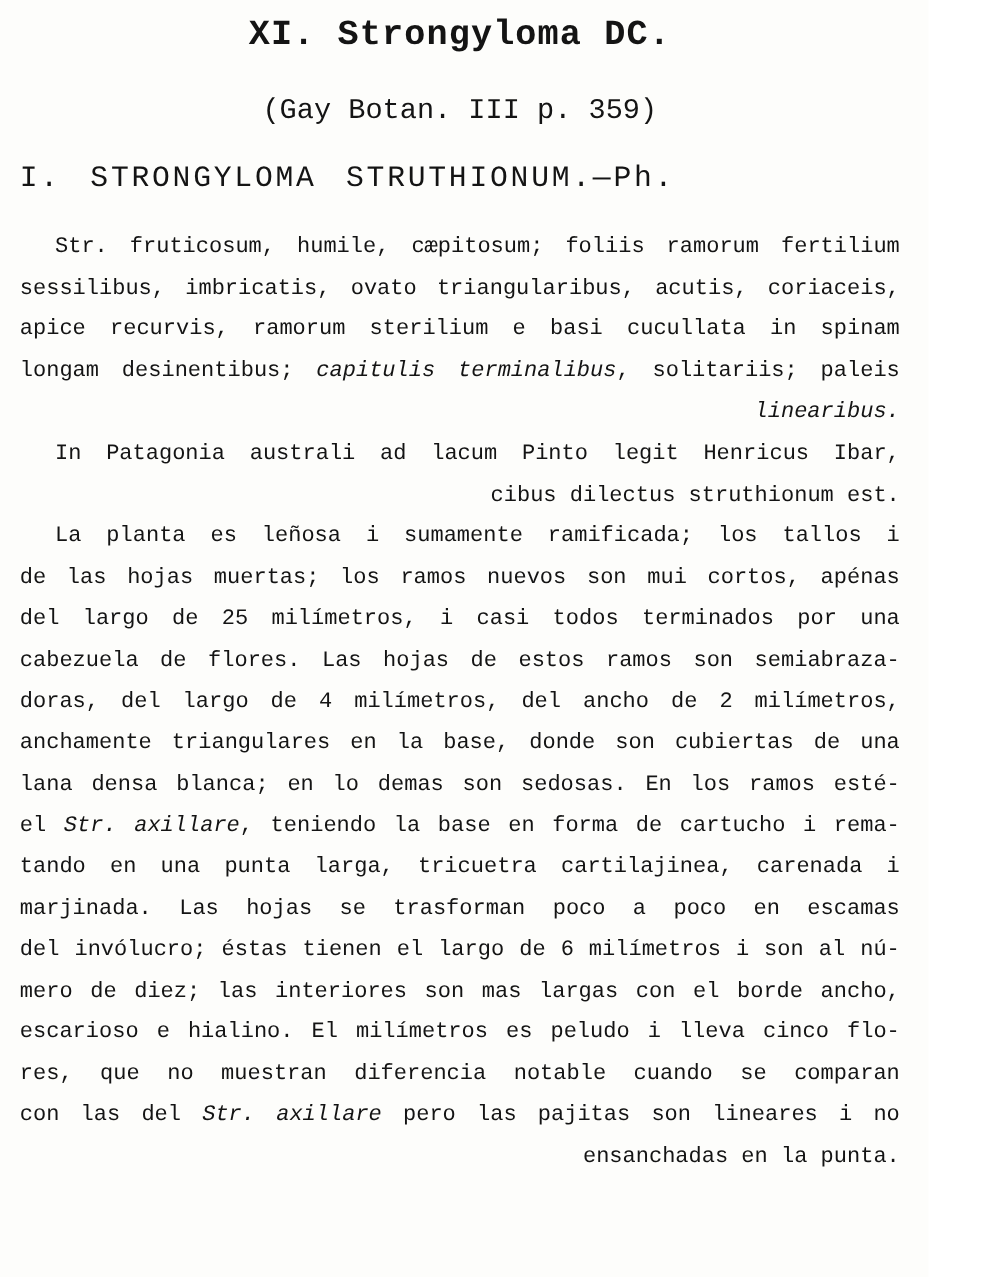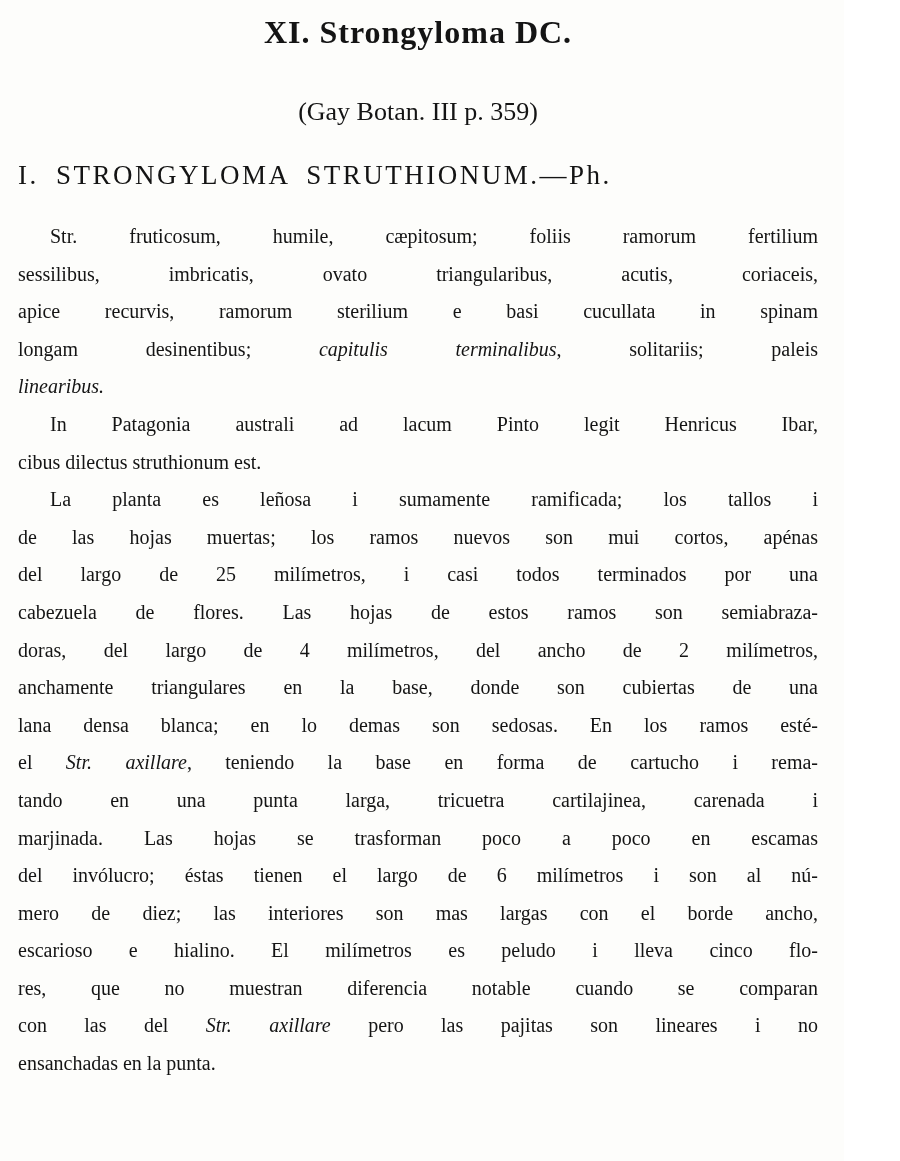--- a/index.html
+++ b/index.html
@@ -6,59 +6,59 @@
     margin: 0;
     padding: 0;
     background: #ffffff;
   }
   .page {
     position: relative;
     width: 844px;
     height: 1161px;
     background: #fdfdfb;
     color: #141414;
-    font-family: Liberation Serif, serif;
+    font-family: Liberation Mono, monospace;
     overflow: hidden;
     box-sizing: border-box;
     padding: 12px 26px 0 18px;
   }
   .page-title {
     text-align: center;
     font-weight: bold;
     font-size: 32px;
     line-height: 40px;
     letter-spacing: 1px;
     margin: 0 0 0 0;
   }
   .citation {
     text-align: center;
     font-size: 26px;
     line-height: 32px;
-    margin-top: 44px;
+    margin-top: 32px;
   }
   .species-heading {
     text-align: left;
     font-size: 27px;
     line-height: 34px;
     letter-spacing: 2.5px;
     word-spacing: 8px;
     margin-top: 30px;
   }
   .document-body {
     margin-top: 26px;
     font-size: 20px;
   }
   .paragraph {
     margin: 0;
   }
   .line {
     line-height: 37.6px;
     height: 37.6px;
     white-space: normal;
-    text-align: left;
+    text-align: right;
   }
   .line.justify {
     text-align: justify;
     text-align-last: justify;
   }
   .line.indent {
     padding-left: 32px;
   }
   .italic {
     font-style: italic;

